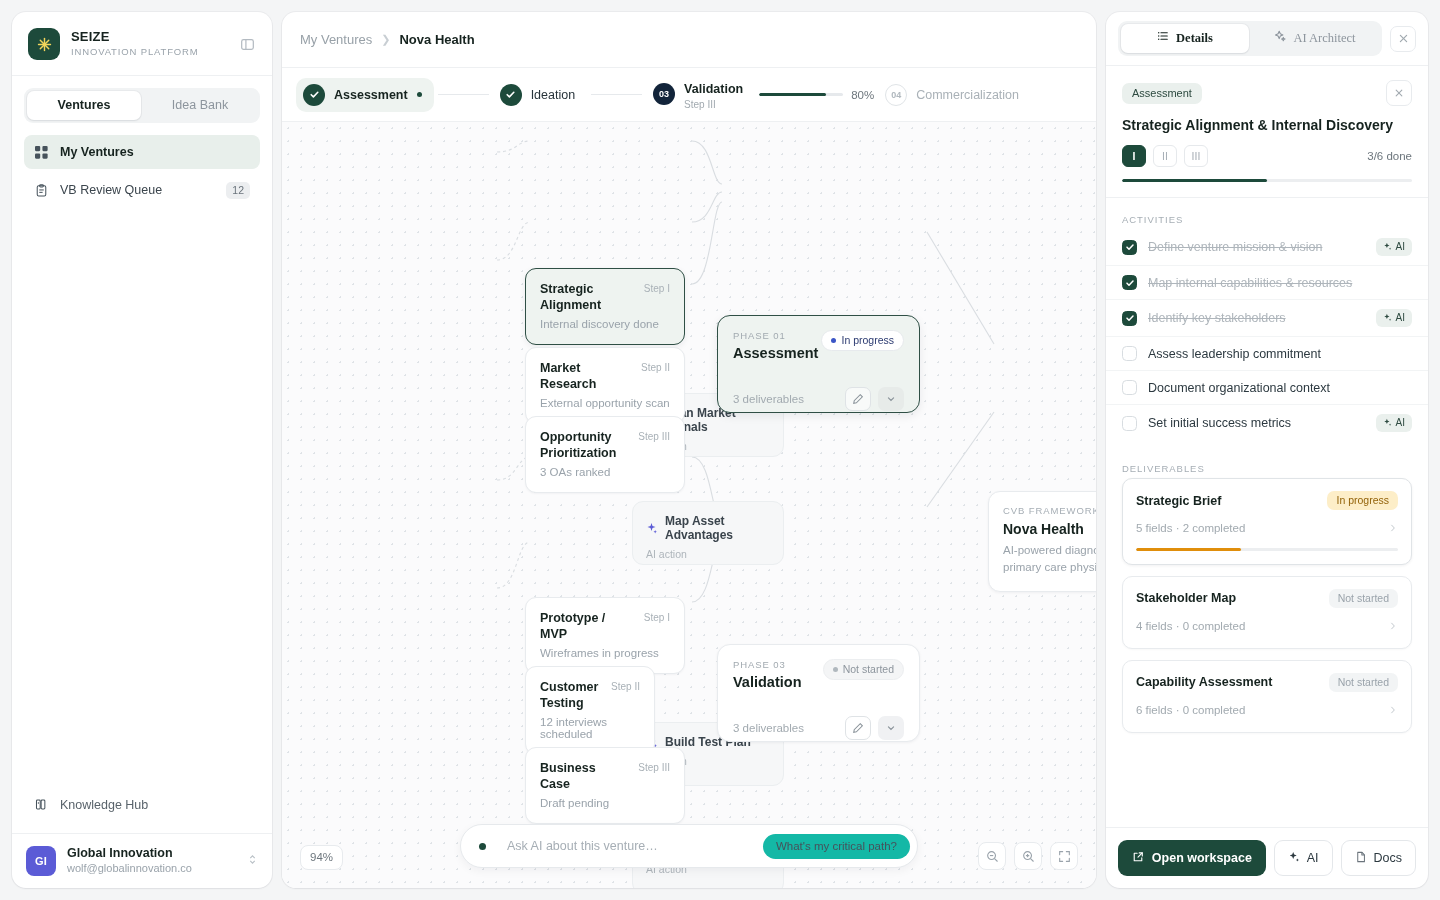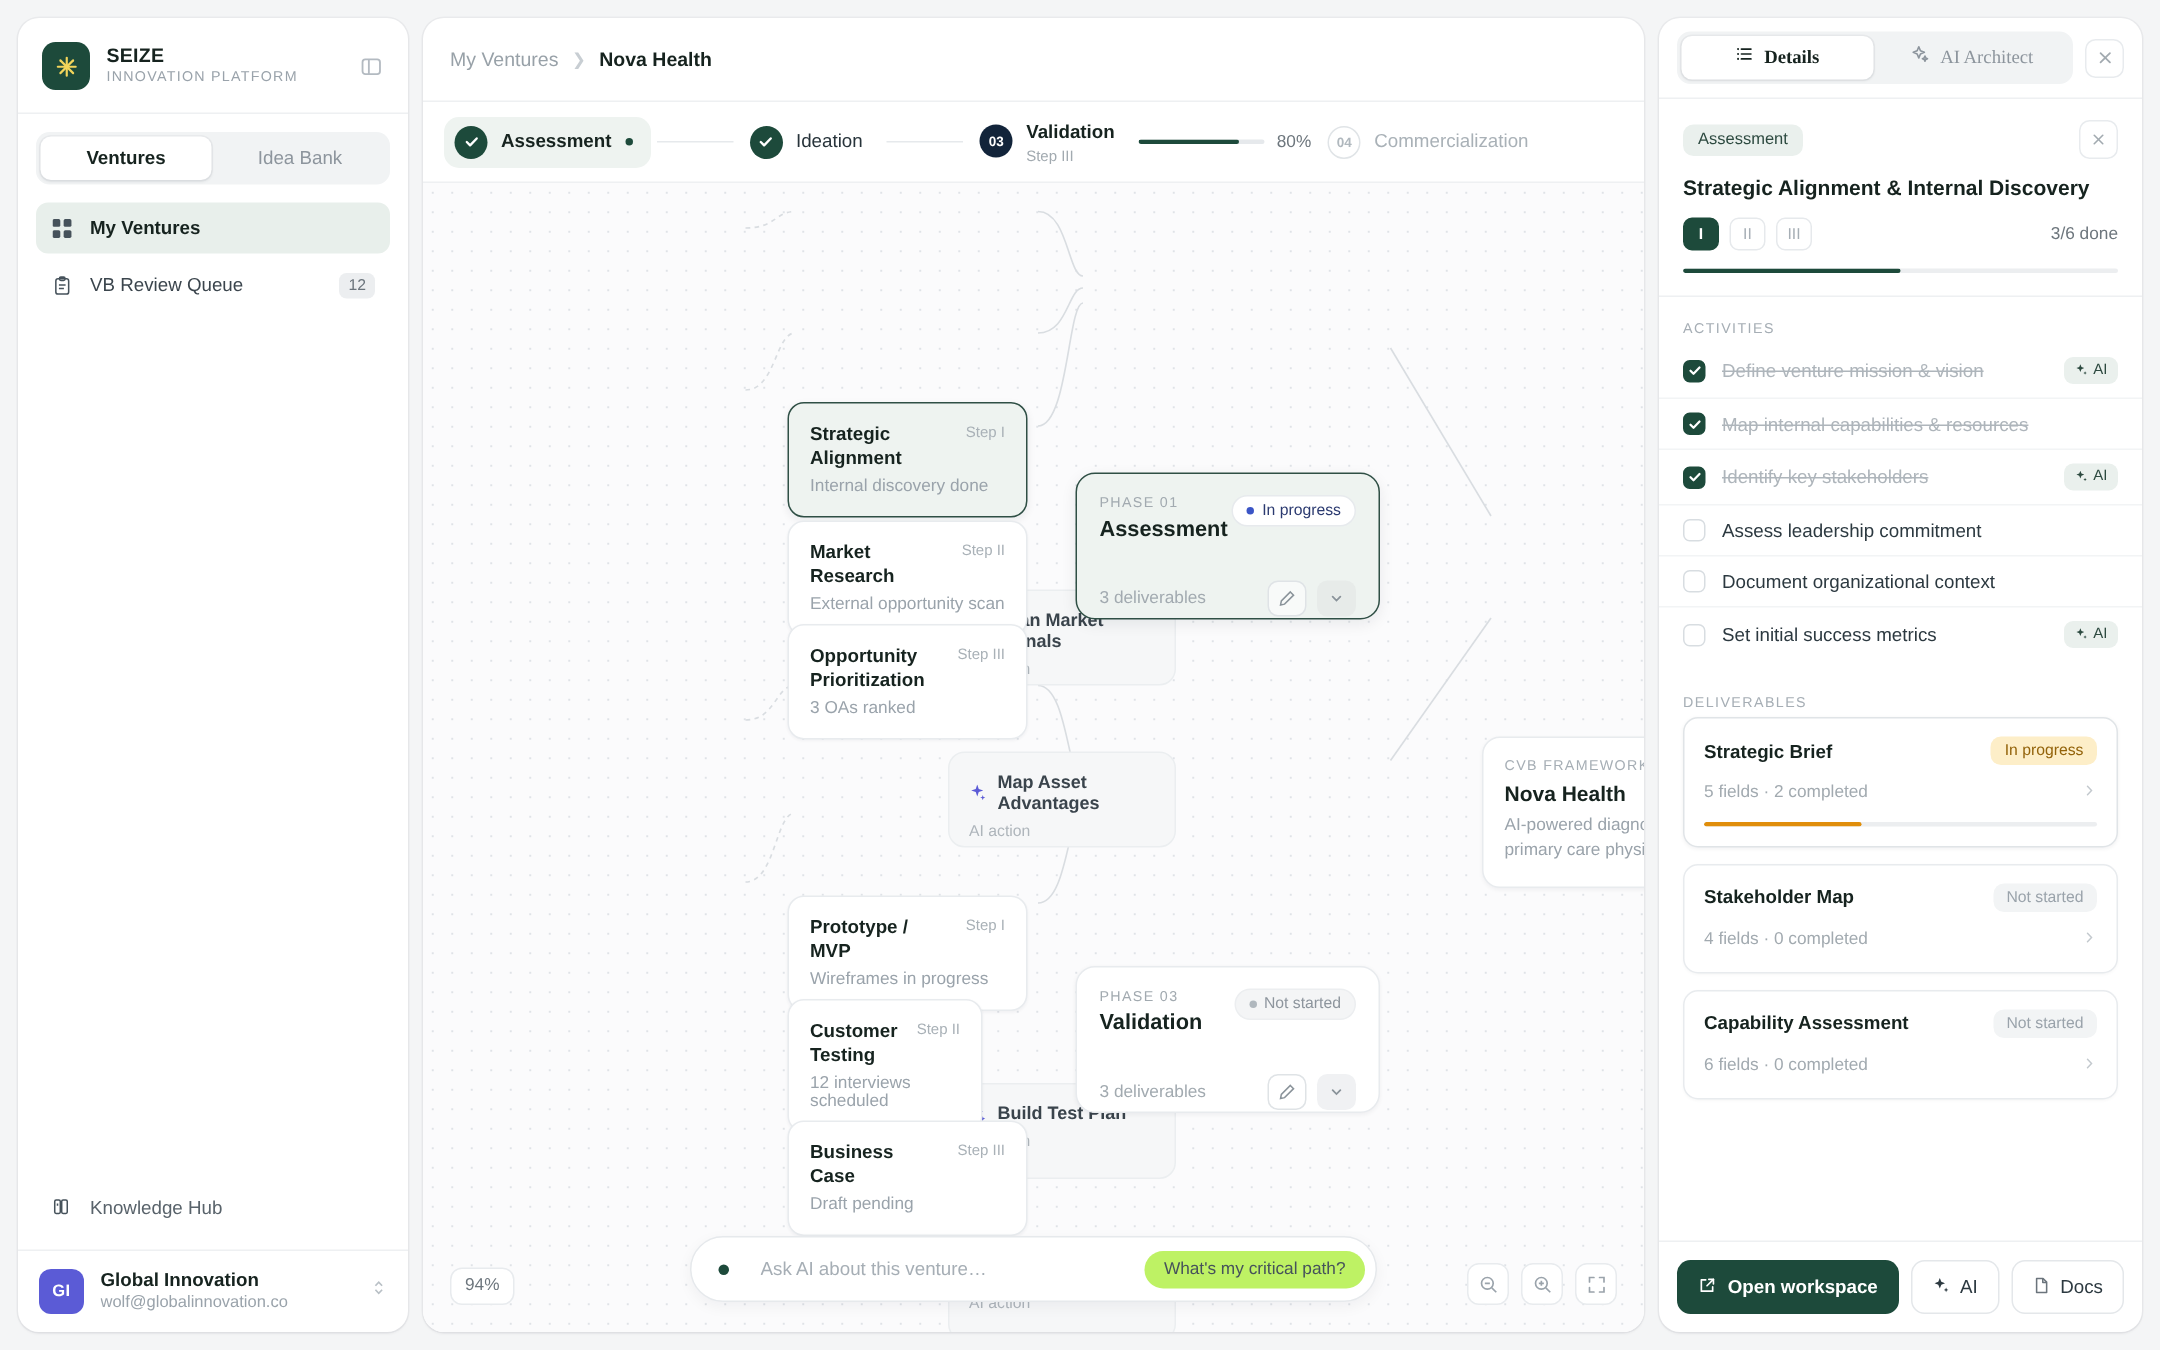--- a/index.html
+++ b/index.html
@@ -250,21 +250,21 @@
     display: flex; align-items: center; padding: 0 7px 0 18px;
     box-shadow: 0 3px 10px rgba(16,24,40,.05);
   }
   .ask-dot { width: 7px; height: 7px; border-radius: 50%; background: #1d4a3b; flex: 0 0 7px; }
   .ask-input {
     flex: 1; border: 0; outline: none; font-size: 12.5px; color: #2c3940;
     font-family: "Liberation Sans", sans-serif; margin-left: 21px; background: transparent;
   }
   .ask-input::placeholder { color: #a6aeb5; }
   .ask-chip {
-    background: #bef264; border-radius: 18px; padding: 6px 13px 7px;
+    background: #14b8a6; border-radius: 18px; padding: 6px 13px 7px;
     font-size: 11.5px; color: #46525b; cursor: pointer; white-space: nowrap;
   }
   .zoom-ctrls { position: absolute; right: 18px; bottom: 18px; display: flex; gap: 8px; }
   .zbtn {
     width: 28px; height: 28px; border-radius: 8px;
     border: 1px solid #e8ebee; background: #fff;
     display: flex; align-items: center; justify-content: center;
     color: #9aa3ab; cursor: pointer;
   }
 

